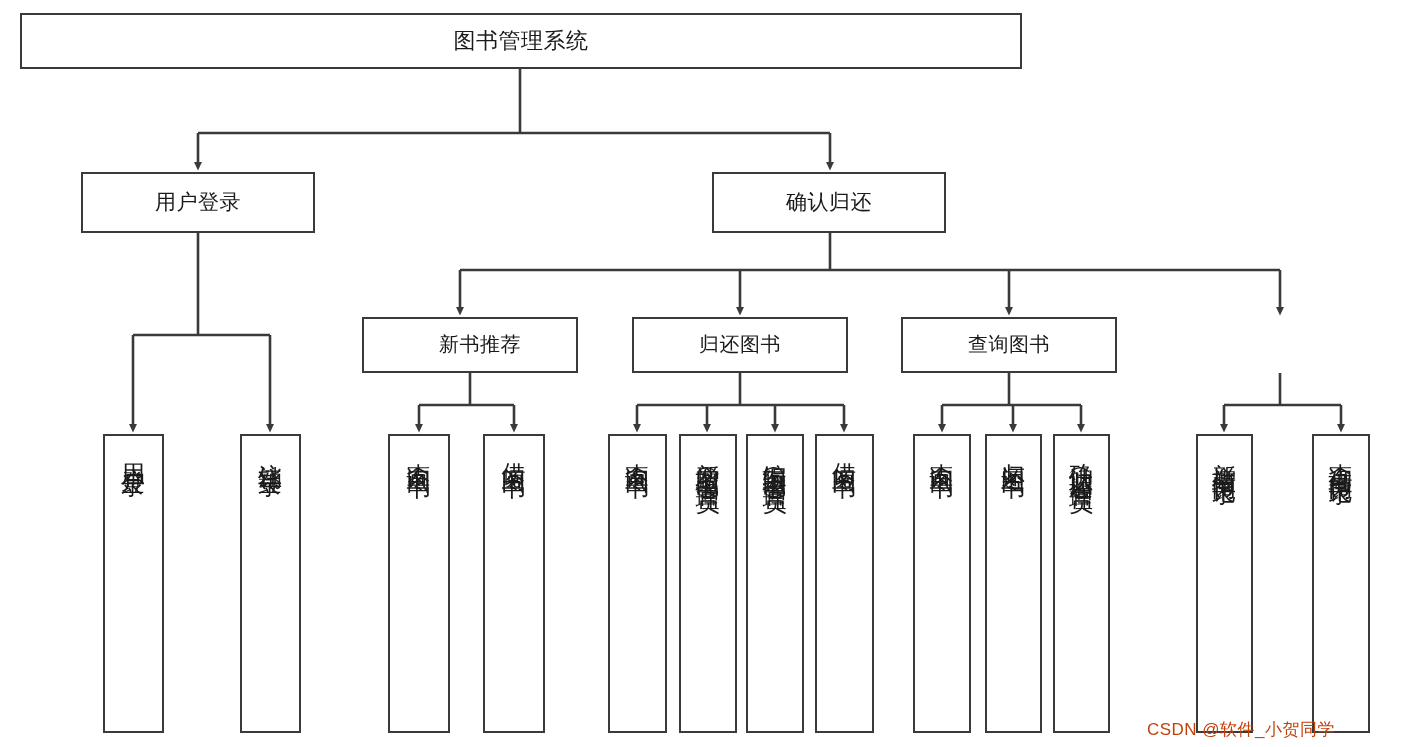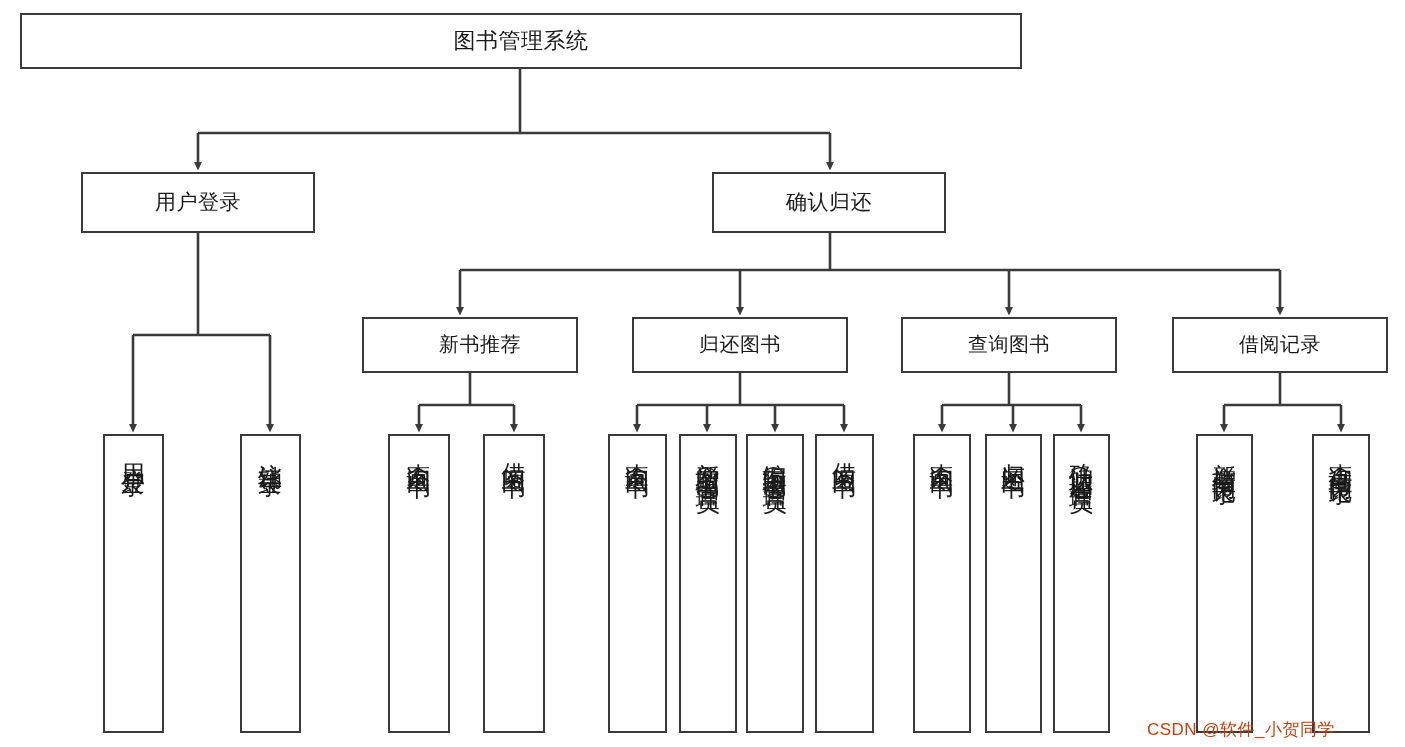--- a/index.html
+++ b/index.html
@@ -128,23 +128,20 @@
 
   <div class="node lvl2" style="left:362px;top:317px;width:216px;height:56px;padding-left:20px;">
     <span class="lbl">新书推荐</span>
   </div>
   <div class="node lvl2" style="left:632px;top:317px;width:216px;height:56px;">
     <span class="lbl">归还图书</span>
   </div>
   <div class="node lvl2" style="left:901px;top:317px;width:216px;height:56px;">
     <span class="lbl">查询图书</span>
   </div>
-  <div class="node lvl2" style="left:1172px;top:317px;width:216px;height:56px;">
-    <span class="lbl">借阅记录</span>
-  </div>
 
   <div class="node leaf" style="left:103px;top:434px;width:61px;height:299px;">
     <span class="lbl">用户登录</span>
   </div>
   <div class="node leaf" style="left:240px;top:434px;width:61px;height:299px;">
     <span class="lbl">注销登录</span>
   </div>
 
   <div class="node leaf" style="left:388px;top:434px;width:62px;height:299px;">
     <span class="lbl">查询图书</span>

